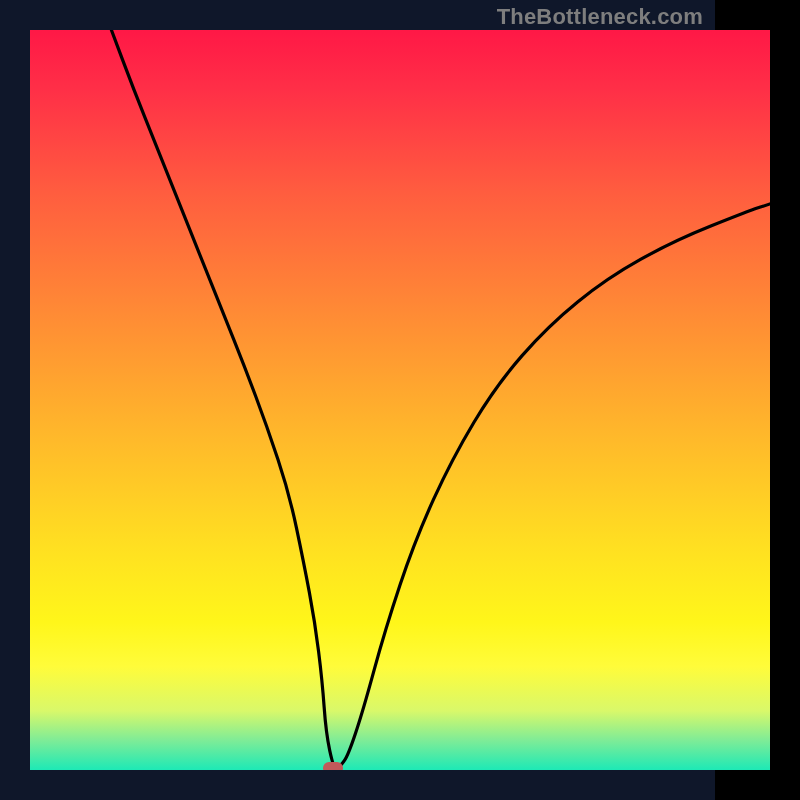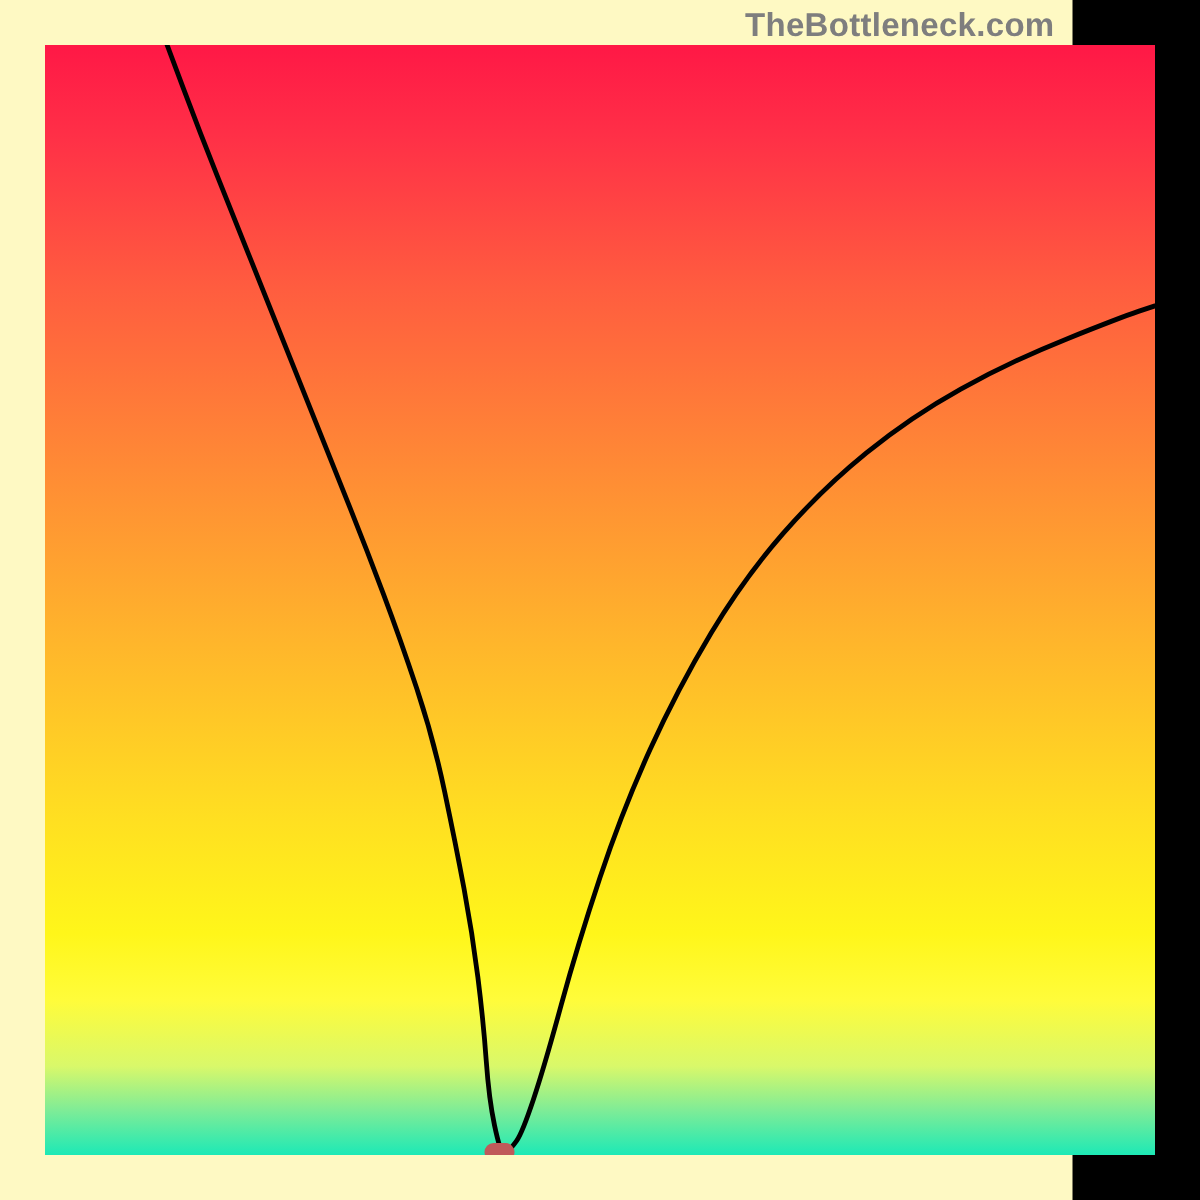--- a/index.html
+++ b/index.html
@@ -1,21 +1,21 @@
 <!DOCTYPE html>
 <html><head>
 <meta charset="utf-8">
 <style>
   * { margin: 0; padding: 0; box-sizing: border-box; }
   html, body { width: 800px; height: 800px; overflow: hidden; background: #000; }
   .frame {
     position: relative;
     width: 715px;
     height: 800px;
-    background: #fef9c3;
+    background: #0f172a;
   }
   .watermark {
     position: absolute;
     top: 4px;
     right: 12px;
     font-family: Arial, Helvetica, sans-serif;
     font-size: 22px;
     font-weight: 600;
     color: #7e7e7e;
     letter-spacing: 0.2px;

